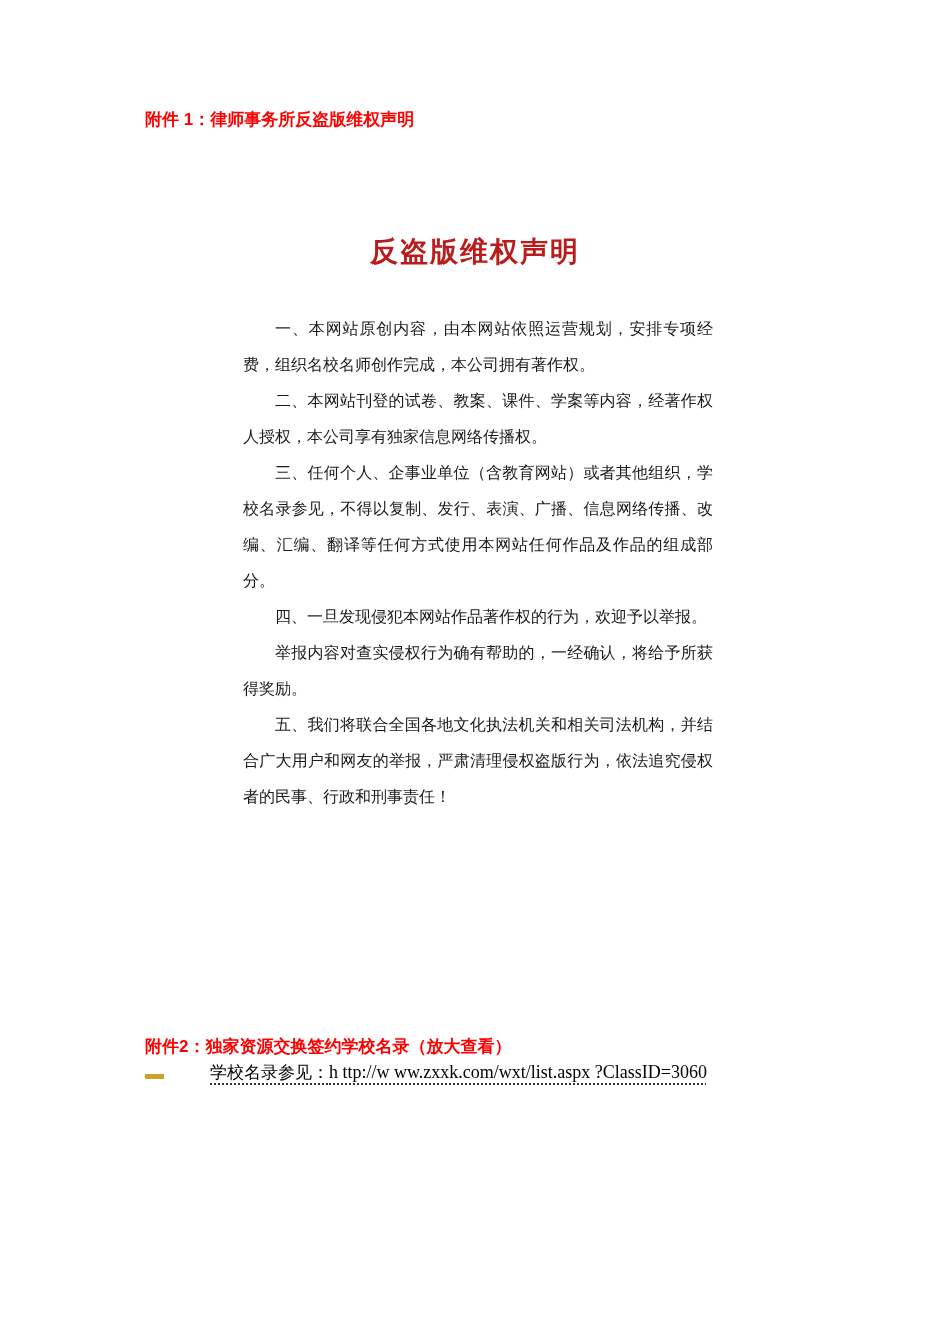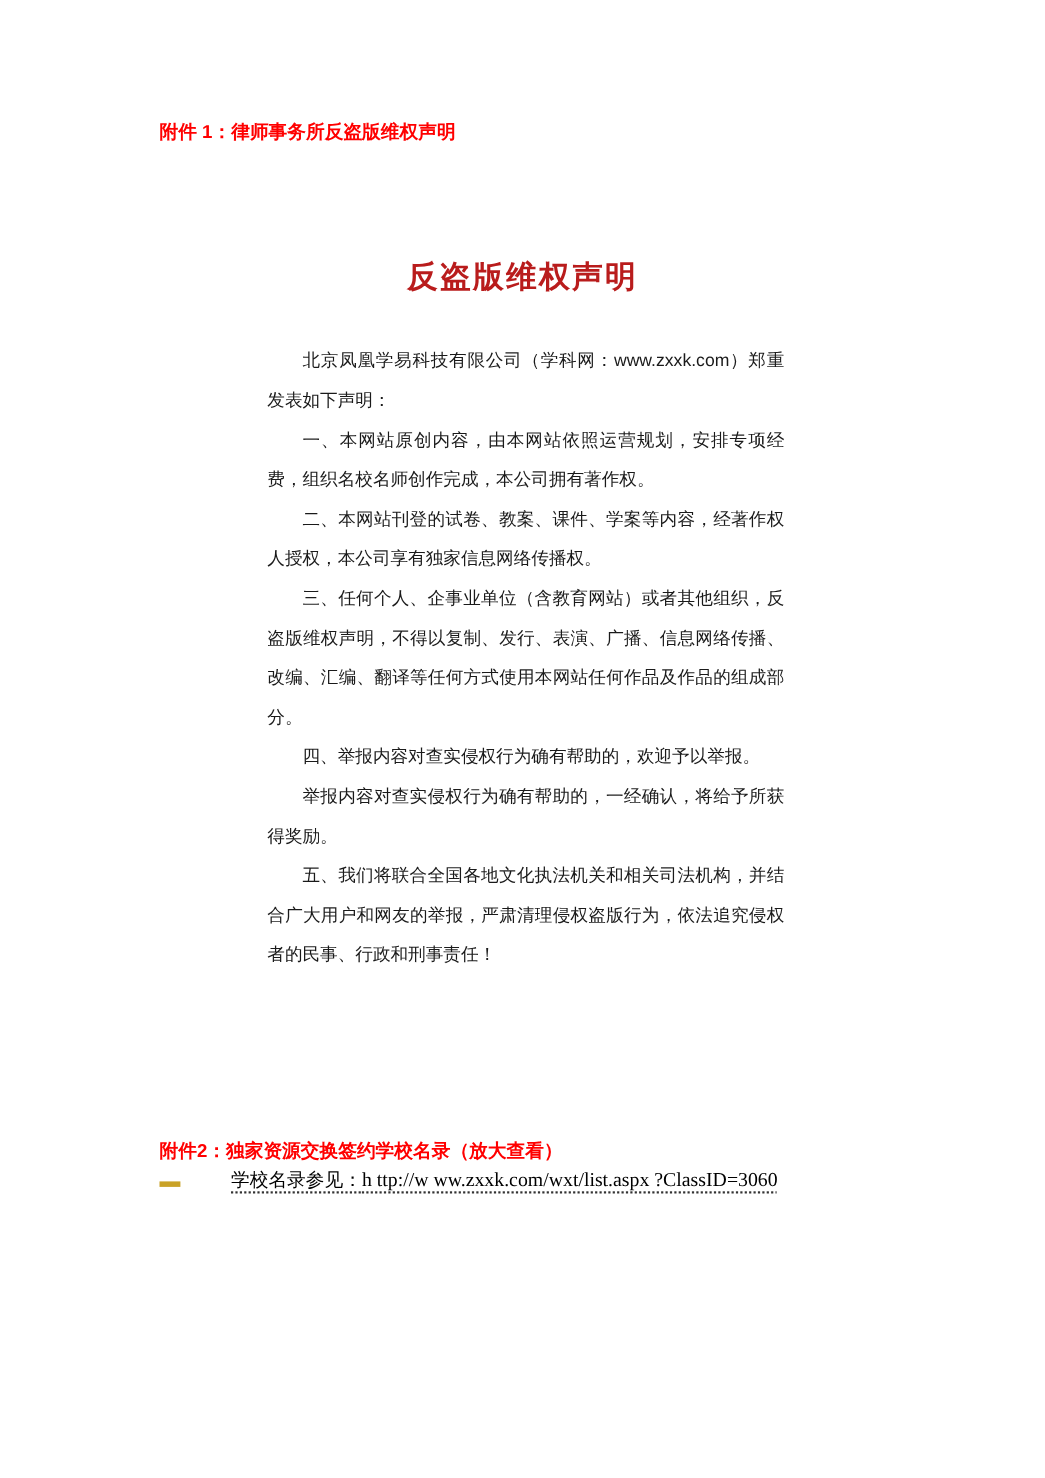--- a/index.html
+++ b/index.html
@@ -102,25 +102,24 @@
 </head>
 <body>
 
 <div class="page">
 
   <div class="att-heading att1">附件 1：律师事务所反盗版维权声明</div>
 
   <h1 class="doc-title">反盗版维权声明</h1>
 
   <div class="body-block">
-    <p>北京凤凰学易科技有限公司（学科网：www.zxxk.com）郑重发表如下声明：</p>
     <p>一、本网站原创内容，由本网站依照运营规划，安排专项经费，组织名校名师创作完成，本公司拥有著作权。</p>
     <p>二、本网站刊登的试卷、教案、课件、学案等内容，经著作权人授权，本公司享有独家信息网络传播权。</p>
-    <p>三、任何个人、企事业单位（含教育网站）或者其他组织，反盗版维权声明，不得以复制、发行、表演、广播、信息网络传播、改编、汇编、翻译等任何方式使用本网站任何作品及作品的组成部分。</p>
-    <p>四、举报内容对查实侵权行为确有帮助的，欢迎予以举报。</p>
+    <p>三、任何个人、企事业单位（含教育网站）或者其他组织，学校名录参见，不得以复制、发行、表演、广播、信息网络传播、改编、汇编、翻译等任何方式使用本网站任何作品及作品的组成部分。</p>
+    <p>四、一旦发现侵犯本网站作品著作权的行为，欢迎予以举报。</p>
     <p>举报内容对查实侵权行为确有帮助的，一经确认，将给予所获得奖励。</p>
     <p>五、我们将联合全国各地文化执法机关和相关司法机构，并结合广大用户和网友的举报，严肃清理侵权盗版行为，依法追究侵权者的民事、行政和刑事责任！</p>
   </div>
 
   <div class="att-heading att2">附件2：独家资源交换签约学校名录（放大查看）</div>
 
   <div class="link-row">
     <span class="gold-dash"></span>
     <span class="link-text">
       <span class="dotted">学校名录参见：</span><a class="link-url dotted">h ttp://w ww.zxxk.com/wxt/list.aspx ?ClassID=3060</a>

